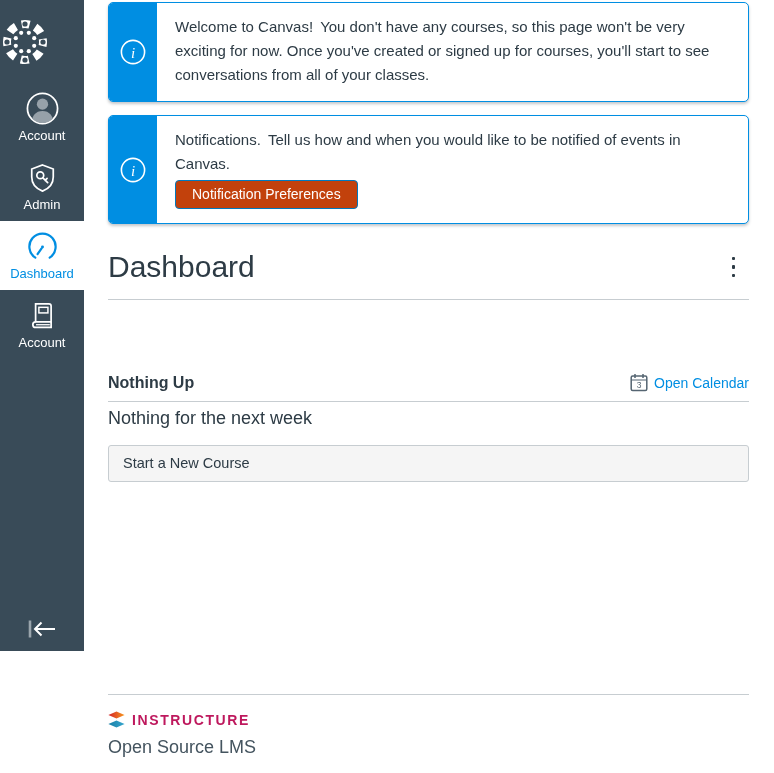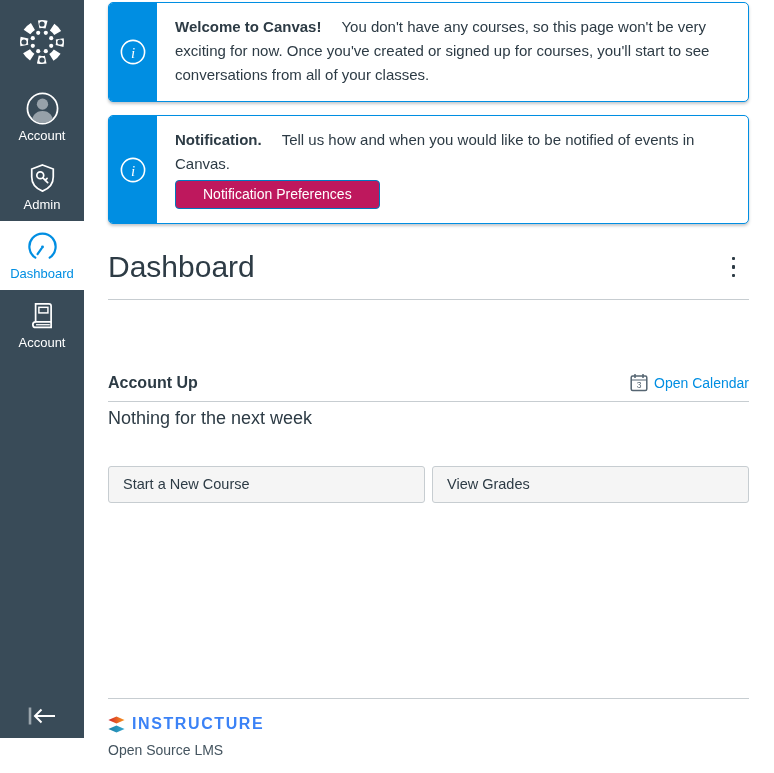--- a/index.html
+++ b/index.html
@@ -7,23 +7,23 @@
   body {
     width: 774px; height: 773px; overflow: hidden;
     background: #ffffff;
     font-family: "Liberation Sans", sans-serif;
     color: #2D3B45;
   }
   .app { display: flex; width: 774px; height: 773px; background: #fff; }
 
   
   .sidebar {
-    width: 84px; flex: 0 0 84px; height: 738px;
+    width: 84px; flex: 0 0 84px; height: 651px;
     background: #394B58;
-    display: flex; flex-direction: column; align-items: center;
+    display: flex; flex-direction: column; align-items: flex-start;
     position: relative;
   }
   .logo-wrap { padding: 17px 0 12px; cursor: pointer; }
   .nav-item {
     width: 84px; padding: 7px 2px 9px;
     display: flex; flex-direction: column; align-items: center;
     color: #ffffff; font-size: 13px; cursor: pointer; text-align: center;
     line-height: 15px;
   }
   .nav-item .nav-icon { height: 36px; display: flex; align-items: center; justify-content: center; }
@@ -48,26 +48,26 @@
     border: 1px solid #008EE2; border-radius: 5px;
     background: #fff; overflow: hidden;
     box-shadow: 0 2px 3px rgba(45,59,69,0.28);
   }
   .alert + .alert { margin-top: 13px; }
   .alert-stripe {
     flex: 0 0 48px; background: #008EE2;
     display: flex; align-items: center; justify-content: center;
   }
   .alert-body { padding: 12px 18px 14px; font-size: 15px; line-height: 24px; }
-  .alert-title { font-weight: bold; margin-right: 20px; }
+  .alert-title { font-weight: normal; margin-right: 7px; }
   .alert-action-row { margin-top: 4px; }
   .notif-pref-btn {
-    display: inline-block; background: #be185d; color: #fff;
+    display: inline-block; background: #c2410c; color: #fff;
     border: 1px solid #0079BE; border-radius: 4px;
-    font-size: 14px; line-height: 14px; padding: 6px 27px 7px;
+    font-size: 14px; line-height: 14px; padding: 6px 16px 7px;
     font-family: inherit; cursor: pointer;
   }
 
   
   .page-header { display: flex; justify-content: space-between; align-items: center; margin-top: 26px; }
   .page-title { font-size: 30px; font-weight: 400; margin: 0; color: #2D3B45; }
   .kebab-btn {
     background: transparent; border: none; cursor: pointer;
     display: flex; flex-direction: column; gap: 5px; padding: 6px 8px; margin-right: 6px;
   }
@@ -80,34 +80,34 @@
   .section-header { display: flex; justify-content: space-between; align-items: flex-end; }
   .section-title { font-size: 16px; font-weight: bold; margin: 0; color: #2D3B45; }
   .view-calendar-link {
     display: flex; align-items: center; gap: 6px;
     color: #008EE2; font-size: 14px; text-decoration: none; cursor: pointer;
   }
   .section-rule { margin-top: 9px; margin-bottom: 8px; }
   .empty-msg { font-size: 18px; line-height: 16px; }
 
   
-  .action-stack { margin-top: 40px; display: flex; gap: 7px; }
+  .action-stack { margin-top: 19px; display: flex; flex-direction: column; gap: 7px; }
   .action-btn {
     width: 100%; text-align: left;
     background: #F5F5F5; border: 1px solid #C7CDD1; border-radius: 3px;
     font-size: 14.5px; color: #2D3B45; font-family: inherit;
     padding: 9px 14px 10px; cursor: pointer;
   }
 
   
   .footer { margin-top: auto; padding-bottom: 15px; }
   .footer-rule { margin-bottom: 16px; }
   .brand-row { display: flex; align-items: center; gap: 7px; cursor: pointer; }
-  .brand-name { font-size: 16px; font-weight: bold; letter-spacing: 1.6px; color: #3b82f6; }
-  .tagline { margin-top: 9px; font-size: 14px; color: #44545F; }
+  .brand-name { font-size: 14px; font-weight: bold; letter-spacing: 1.6px; color: #be185d; }
+  .tagline { margin-top: 9px; font-size: 18px; color: #44545F; }
 </style>
 </head>
 <body>
 
 <div class="app">
 
   <nav class="sidebar">
 
     <div class="logo-wrap">
       <svg width="50" height="50" viewBox="0 0 50 50">
@@ -209,57 +209,56 @@
     </div>
 
     <div class="alert">
       <div class="alert-stripe">
         <svg width="28" height="28" viewBox="0 0 28 28">
           <circle cx="14" cy="14" r="11.6" fill="none" stroke="#ffffff" stroke-width="1.6"></circle>
           <text x="14" y="19.5" text-anchor="middle" font-family="Liberation Serif, serif" font-style="italic" font-size="15" fill="#ffffff">i</text>
         </svg>
       </div>
       <div class="alert-body">
-        <span class="alert-title">Notification.</span><span>Tell us how and when you would like to be notified of events in Canvas.</span>
+        <span class="alert-title">Notifications.</span><span>Tell us how and when you would like to be notified of events in Canvas.</span>
         <div class="alert-action-row">
           <button class="notif-pref-btn">Notification Preferences</button>
         </div>
       </div>
     </div>
 
     <div class="page-header">
       <h1 class="page-title">Dashboard</h1>
       <button class="kebab-btn">
         <span class="dot"></span>
         <span class="dot"></span>
         <span class="dot"></span>
       </button>
     </div>
     <hr class="rule header-rule">
 
     <section class="coming-up">
       <div class="section-header">
-        <h2 class="section-title">Account Up</h2>
+        <h2 class="section-title">Nothing Up</h2>
         <a class="view-calendar-link">
           <svg width="18" height="19" viewBox="0 0 18 19" fill="none">
             <rect x="1.2" y="3" width="15.6" height="14.5" rx="1.5" stroke="#556572" stroke-width="1.5"></rect>
             <path d="M5 1 v4 M13 1 v4" stroke="#556572" stroke-width="1.5"></path>
             <path d="M1.2 7 H16.8" stroke="#556572" stroke-width="1"></path>
             <text x="9" y="15" text-anchor="middle" font-size="8.5" fill="#556572" font-family="Liberation Sans, sans-serif">3</text>
           </svg>
           <span>Open Calendar</span>
         </a>
       </div>
       <hr class="rule section-rule">
       <div class="empty-msg">Nothing for the next week</div>
     </section>
 
     <div class="action-stack">
       <button class="action-btn">Start a New Course</button>
-      <button class="action-btn">View Grades</button>
     </div>
 
     <footer class="footer">
       <hr class="rule footer-rule">
       <div class="brand-row">
         <svg width="17" height="17" viewBox="0 0 17 17">
           <defs>
             <linearGradient id="lgTop" x1="0" y1="0" x2="1" y2="0">
               <stop offset="0" stop-color="#D2232A"></stop>
                 <stop offset="1" stop-color="#F8981D"></stop>

